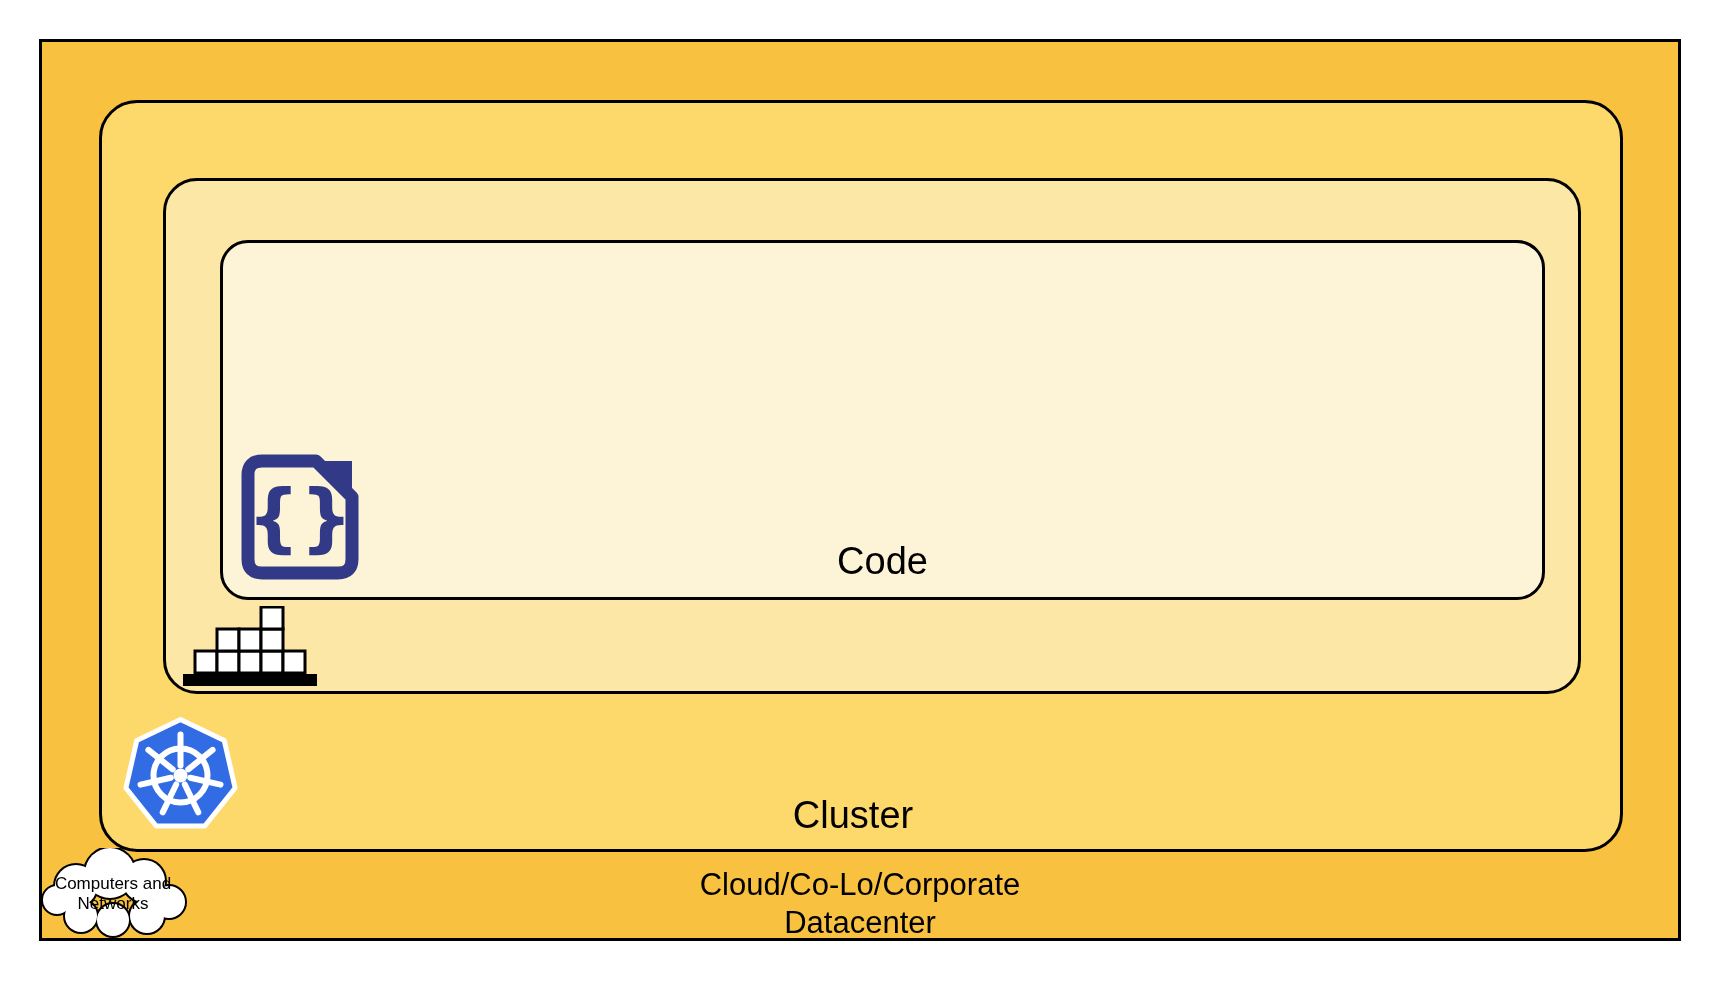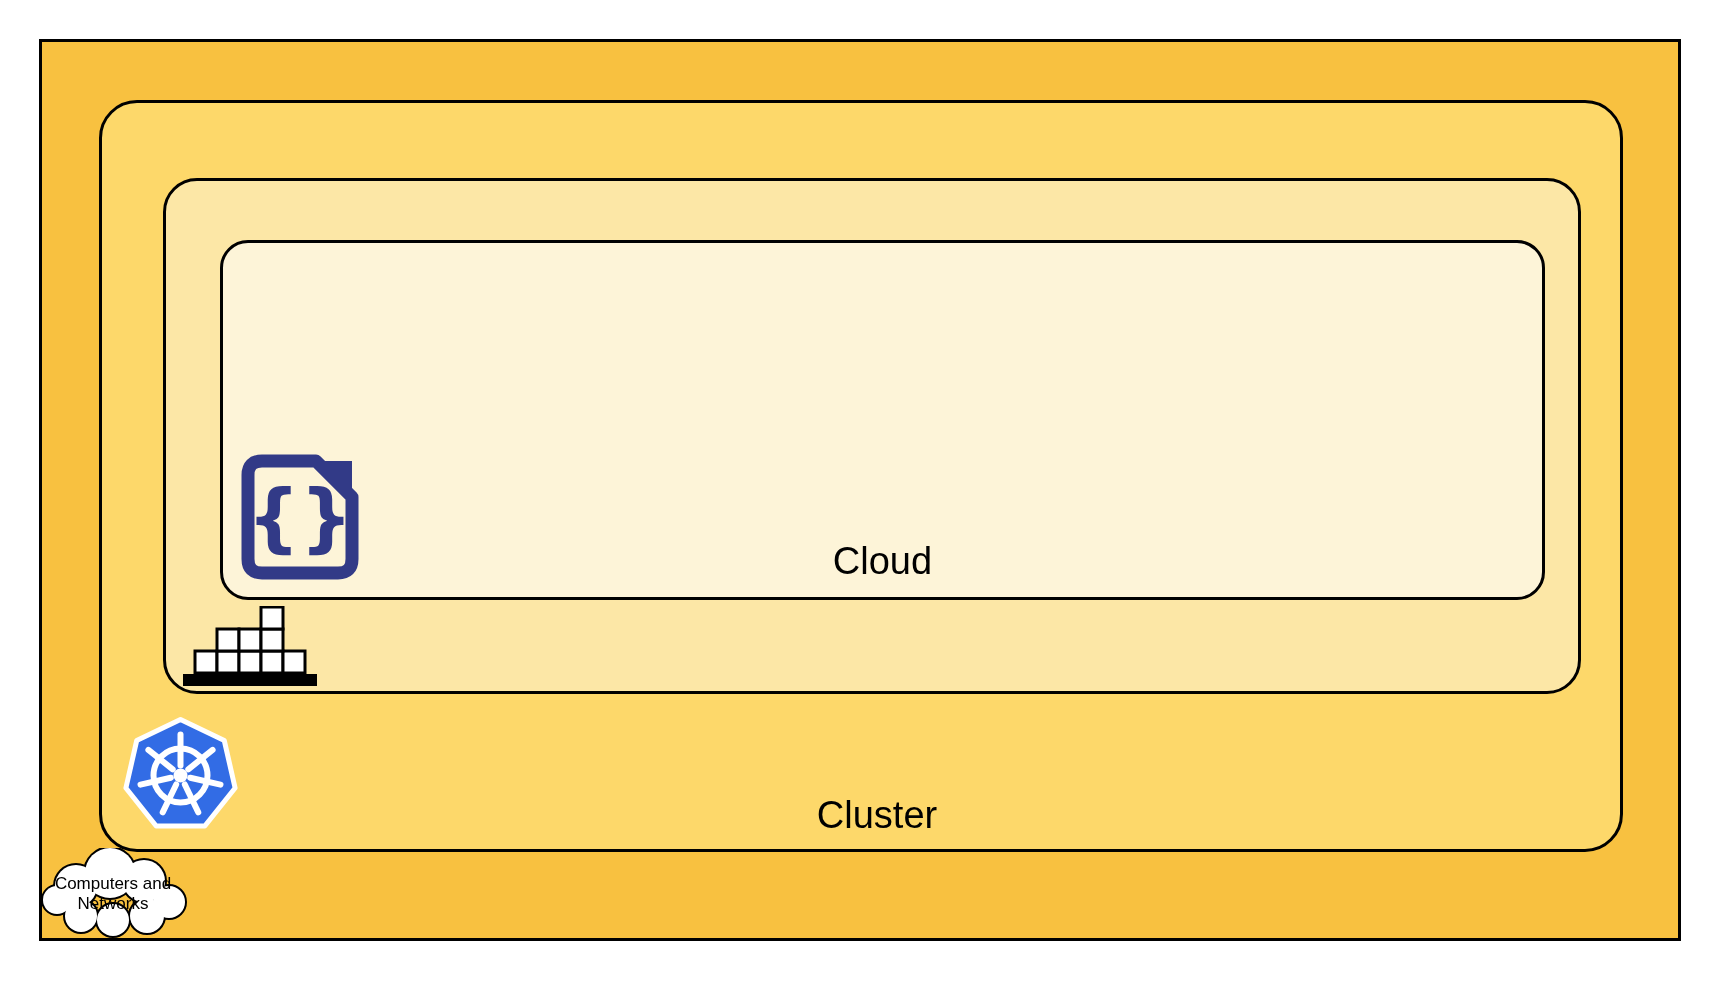--- a/index.html
+++ b/index.html
@@ -24,43 +24,47 @@
   .label {
     position: absolute;
     text-align: center;
     color: #000000;
     font-size: 38px;
     line-height: 44px;
     white-space: nowrap;
   }
   #code-label      { left: 220px; width: 1325px; top: 539px; }
   #container-label { left: 163px; width: 1418px; top: 638px; }
-  #cluster-label   { left: 115px;  width: 1524px; top: 793px; }
+  #cluster-label   { left: 91px;  width: 1524px; top: 793px; }
   #cloud-label     { left: 39px;  width: 1642px; top: 866px; font-size: 31px; line-height: 38px; }
 
   .icon-svg { position: absolute; display: block; }
   #code-icon       { left: 240px; top: 453px; width: 120px; height: 128px; }
   #container-icon  { left: 183px; top: 606px; width: 134px; height: 82px;  }
   #kubernetes-icon { left: 118px; top: 712px; width: 125px; height: 125px; }
   #cloud-icon      { left: 40px;  top: 848px; width: 150px; height: 92px;  }
 
   .cloud-text { font-family: "Liberation Sans", sans-serif; font-size: 17px; fill: #000000; }
 </style>
 </head>
 <body>
 
 <div class="canvas">
 
   <div class="box" id="cloud-datacenter-box" style="background-color: rgb(248, 193, 64); border-color: rgb(0, 0, 0);"></div>
   <div class="box" id="cluster-box" style="background-color: rgb(253, 216, 106); border-color: rgb(0, 0, 0);"></div>
   <div class="box" id="container-box" style="background-color: rgb(252, 231, 166); border-color: rgb(0, 0, 0);"></div>
   <div class="box" id="code-box" style="background-color: rgb(253, 244, 216); border-color: rgb(0, 0, 0);"></div>
 
-  <div class="label" id="code-label">Cloud</div>
+  <div class="label" id="code-label">Code</div>
   <div class="label" id="cluster-label">Cluster</div>
+  <div class="label" id="cloud-label">
+    <div>Cloud/Co-Lo/Corporate</div>
+    <div>Datacenter</div>
+  </div>
 
   <svg class="icon-svg" id="code-icon" viewBox="0 0 120 128">
     <path d="M76 8 H22 Q8 8 8 22 V106 Q8 120 22 120 H98 Q112 120 112 106 V44 Z" fill="none" stroke-width="13" stroke-linejoin="round" stroke="#323A87"></path>
     <path d="M76 8 L112 44 L112 8 Z" fill="#323A87"></path>
     <text x="60" y="90" text-anchor="middle" font-family="DejaVu Sans, sans-serif" font-size="74" font-weight="bold" fill="#323A87">{}</text>
   </svg>
 
   <svg class="icon-svg" id="container-icon" viewBox="0 0 134 82">
     <g stroke-width="3" fill="#FFFFFF" stroke="#000000">
       <rect x="12" y="45" width="22" height="22"></rect>

